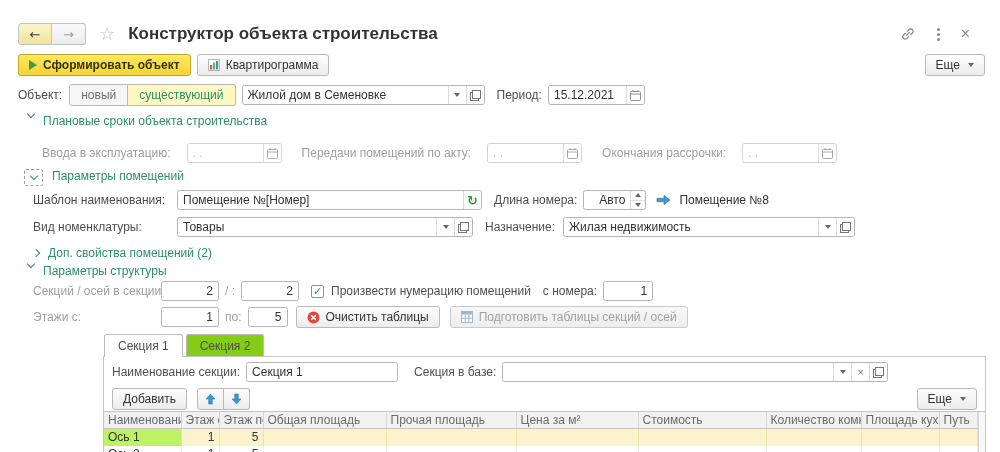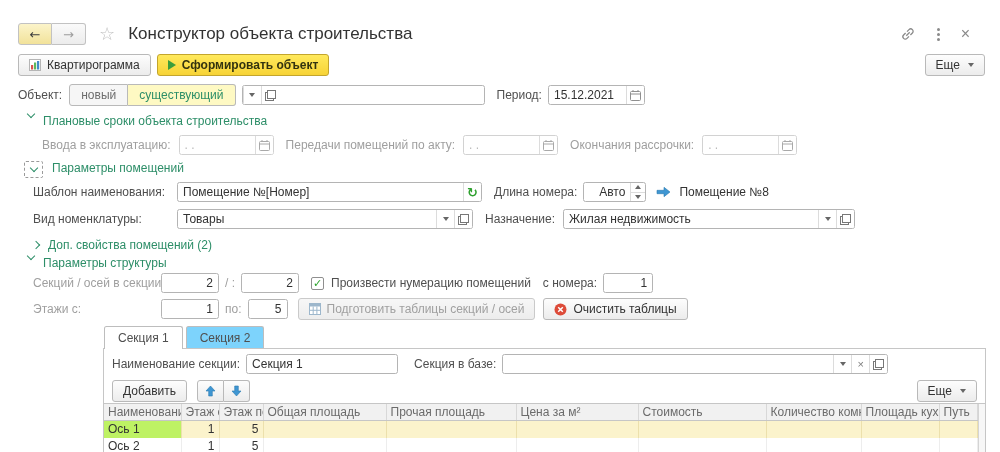--- a/index.html
+++ b/index.html
@@ -9,21 +9,21 @@
 .app{position:relative;width:1000px;height:452px}
 .row{display:flex;align-items:center}
 
 
 .chrome{margin:22px 30px 0 18px;display:flex;align-items:center;height:24px}
 .navbtns{display:flex}
 .navbtn{width:34px;height:22px;border:1px solid #c2c2c2;display:flex;align-items:center;justify-content:center;font-size:13px;color:#3c3c3c;background:linear-gradient(#fcf4ca,#f2e29a);cursor:pointer}
 .navbtn.fwd{background:linear-gradient(#fafafa,#ececec);color:#9d9d9d;border-left:none;border-radius:0 3px 3px 0}
 .navbtn.back{border-radius:3px 0 0 3px}
 .star{font-size:18px;color:#c0c0c0;margin-left:13px;line-height:1}
-.title{font-size:17px;font-weight:400;color:#333;margin-left:13px;white-space:nowrap}
+.title{font-size:17px;font-weight:700;color:#333;margin-left:13px;white-space:nowrap}
 .chrome-icons{margin-left:auto;display:flex;align-items:center;gap:19px}
 .kebab{display:flex;flex-direction:column;gap:2px;padding:2px}
 .kebab i{width:3px;height:3px;background:#8a8a8a;border-radius:50%}
 .xclose{font-size:16px;color:#8a8a8a;line-height:1}
 
 
 .btn{height:22px;padding:0 10px;border:1px solid #b9b9b9;border-radius:3px;background:linear-gradient(#fdfdfd,#ececec);display:inline-flex;align-items:center;gap:6px;color:#333;font-size:12px;white-space:nowrap;cursor:pointer}
 .btn.primary{background:linear-gradient(#ffe95c,#f7d336);border-color:#c3a52d;font-weight:700;color:#33330f}
 .btn.disabled{color:#a0a0a0;background:linear-gradient(#f7f7f7,#ededed);border-color:#cacaca}
 .play{width:0;height:0;border-top:5px solid transparent;border-bottom:5px solid transparent;border-left:8px solid #3c9e3c}
@@ -59,21 +59,21 @@
 .focus-box{display:inline-flex;align-items:center;justify-content:center;width:19px;height:17px;border:1px dashed #9a9a9a;border-radius:2px}
 .link-green{color:#2d8e68;cursor:pointer}
 
 
 .frow{display:flex;align-items:center;margin-left:33px;margin-right:15px}
 .frow42{margin-left:42px}
 .cb{width:13px;height:13px;border:1px solid #8f8f8f;border-radius:2px;background:#fff;display:flex;align-items:center;justify-content:center;color:#2da32d;font-weight:700;font-size:11px;line-height:1;cursor:pointer}
 
 
 .tabs{display:flex;margin:6px 14px 0 104px;align-items:flex-end;position:relative;z-index:3}
-.tab{height:22px;padding:0 13px;display:flex;align-items:center;border:1px solid #bdbdbd;border-bottom:none;border-radius:2.5px 2.5px 0 0;background:#7dd3fc;color:#4f4f4f;margin-right:3px;cursor:pointer}
+.tab{height:22px;padding:0 13px;display:flex;align-items:center;border:1px solid #bdbdbd;border-bottom:none;border-radius:2.5px 2.5px 0 0;background:#84cc16;color:#4f4f4f;margin-right:3px;cursor:pointer}
 .tab.active{background:#fff;height:23px;margin-bottom:-1px;z-index:4}
 .panel{position:relative;margin:0 14px 0 103px;border:1px solid #c6c6c6;height:138px;background:#fff;z-index:1}
 .p-row{display:flex;align-items:center;margin:5px 8px 0 8px}
 
 
 .grid{position:absolute;left:0;right:0;bottom:0;top:54px;border-top:1px solid #c6c6c6;display:flex}
 .grid table{border-collapse:collapse;table-layout:fixed;width:874px;align-self:flex-start}
 .grid th{background:#f1f1f1;font-weight:400;color:#6b6b6b;text-align:left;padding:1px 4px;height:15px;border-right:1px solid #d8d8d8;border-bottom:1px solid #c6c6c6;white-space:nowrap;overflow:hidden}
 .grid td{padding:0 4px;height:17px;border-right:1px solid #ededed;color:#333;white-space:nowrap;overflow:hidden}
 .grid td.num{text-align:right}
@@ -111,48 +111,49 @@
       <span class="kebab">
           <i></i>
           <i></i>
           <i></i>
         </span>
       <span class="xclose">×</span>
     </div>
   </div>
 
   <div class="toolbar">
+    <span class="btn primary">
+      <span class="play"></span>
+      <span>Сформировать объект</span>
+    </span>
     <span class="btn">
       <span class="ic">
         <svg width="12" height="12" viewBox="0 0 12 12">
             <rect x="0.5" y="0.5" width="11" height="11" fill="#fff" stroke="#b5b5b5"></rect>
             <rect x="2" y="6" width="2.2" height="4.5" fill="#d9534f"></rect>
             <rect x="5" y="3.5" width="2.2" height="7" fill="#5cb85c"></rect>
             <rect x="8" y="2" width="2.2" height="8.5" fill="#428bca"></rect>
           </svg>
       </span>
       <span>Квартирограмма</span>
     </span>
-    <span class="btn primary">
-      <span class="play"></span>
-      <span>Сформировать объект</span>
-    </span>
     <span class="btn mla">
       <span>Еще</span>
         <span class="dd"></span>
     </span>
   </div>
 
   <div class="row" style="margin:8px 15px 0 18px;height:22px">
     <span class="lbl">Объект:</span>
     <div class="seg" style="margin-left:7px">
       <span class="seg-btn first">новый</span>
       <span class="seg-btn sel">существующий</span>
     </div>
     <div class="fld" style="width:243px;margin-left:6px">
+      <span class="txt">Жилой дом в Семеновке</span>
       <span class="ibtn">
           <span class="tri-d"></span>
         </span>
       <span class="ibtn">
         <svg width="11" height="11" viewBox="0 0 11 11">
             <rect x="0.5" y="2.5" width="8" height="8" fill="#fff" stroke="#777"></rect>
             <rect x="2.5" y="0.5" width="8" height="8" fill="#fff" stroke="#777"></rect>
           </svg>
       </span>
     </div>
@@ -167,21 +168,21 @@
             <line x1="9" y1="1" x2="9" y2="3" stroke="#8f8f8f"></line>
           </svg>
       </span>
     </div>
   </div>
 
   <div class="sec" style="margin-top:8px">
     <span class="chev down"></span>
     <span>Плановые сроки объекта строительства</span>
   </div>
-  <div class="frow frow42" style="margin-top:8px;height:20px;gap:8px">
+  <div class="frow frow42" style="margin-top:16px;height:20px;gap:16px">
     <span class="g-lbl">Ввода в эксплуатацию:</span>
     <div class="fld dis" style="width:95px">
       <span class="txt ph">. .</span>
       <span class="ibtn">
           <svg width="13" height="13" viewBox="0 0 13 13">
             <rect x="1.5" y="2.5" width="10" height="9" rx="1" fill="none" stroke="#a9a9a9"></rect>
             <line x1="1.5" y1="5" x2="11.5" y2="5" stroke="#a9a9a9"></line>
             <line x1="4" y1="1" x2="4" y2="3" stroke="#a9a9a9"></line>
             <line x1="9" y1="1" x2="9" y2="3" stroke="#a9a9a9"></line>
           </svg>
@@ -299,40 +300,40 @@
   </div>
   <div class="frow" style="margin-top:5px;height:22px">
     <span class="g-lbl" style="width:128px">Этажи с:</span>
     <div class="fld" style="width:58px">
         <span class="txt num">1</span>
       </div>
     <span class="g-lbl" style="margin:0 6px">по:</span>
     <div class="fld" style="width:40px">
         <span class="txt num">5</span>
       </div>
+    <span class="btn" style="margin-left:8px">
+      <span class="ic">
+        <svg width="13" height="13" viewBox="0 0 13 13">
+            <circle cx="6.5" cy="6.5" r="6" fill="#dd4b39"></circle>
+            <path d="M4.2 4.2 L8.8 8.8 M8.8 4.2 L4.2 8.8" stroke="#fff" stroke-width="1.5"></path>
+          </svg>
+      </span>
+      <span>Очистить таблицы</span>
+    </span>
     <span class="btn disabled" style="margin-left:10px">
       <span class="ic">
         <svg width="12" height="12" viewBox="0 0 12 12">
             <rect x="0.5" y="0.5" width="11" height="11" fill="#fff" stroke="#9db7cc"></rect>
             <rect x="0.5" y="0.5" width="11" height="3" fill="#9db7cc"></rect>
             <line x1="4.2" y1="3.5" x2="4.2" y2="11.5" stroke="#9db7cc"></line>
             <line x1="7.9" y1="3.5" x2="7.9" y2="11.5" stroke="#9db7cc"></line>
             <line x1="0.5" y1="7.3" x2="11.5" y2="7.3" stroke="#9db7cc"></line>
           </svg>
       </span>
       <span>Подготовить таблицы секций / осей</span>
-    </span>
-    <span class="btn" style="margin-left:8px">
-      <span class="ic">
-        <svg width="13" height="13" viewBox="0 0 13 13">
-            <circle cx="6.5" cy="6.5" r="6" fill="#dd4b39"></circle>
-            <path d="M4.2 4.2 L8.8 8.8 M8.8 4.2 L4.2 8.8" stroke="#fff" stroke-width="1.5"></path>
-          </svg>
-      </span>
-      <span>Очистить таблицы</span>
     </span>
   </div>
 
   <div class="tabs">
     <span class="tab active">Секция 1</span>
     <span class="tab">Секция 2</span>
   </div>
 
   <div class="panel">
     <div class="p-row" style="height:20px">

